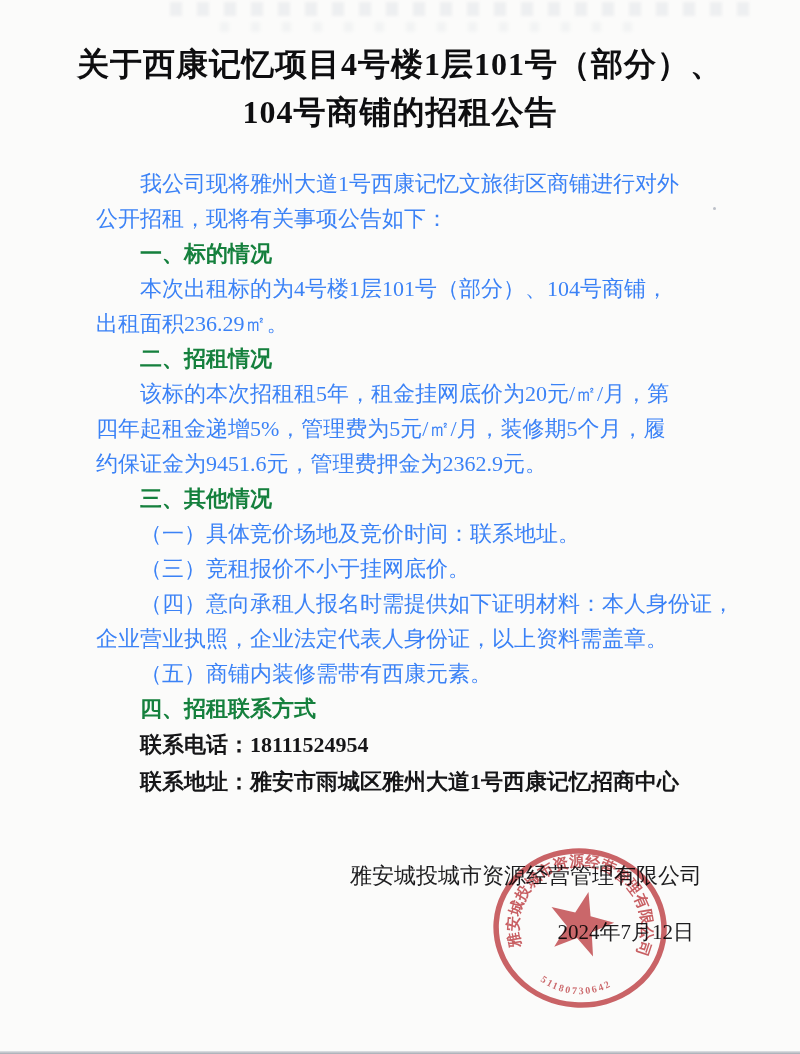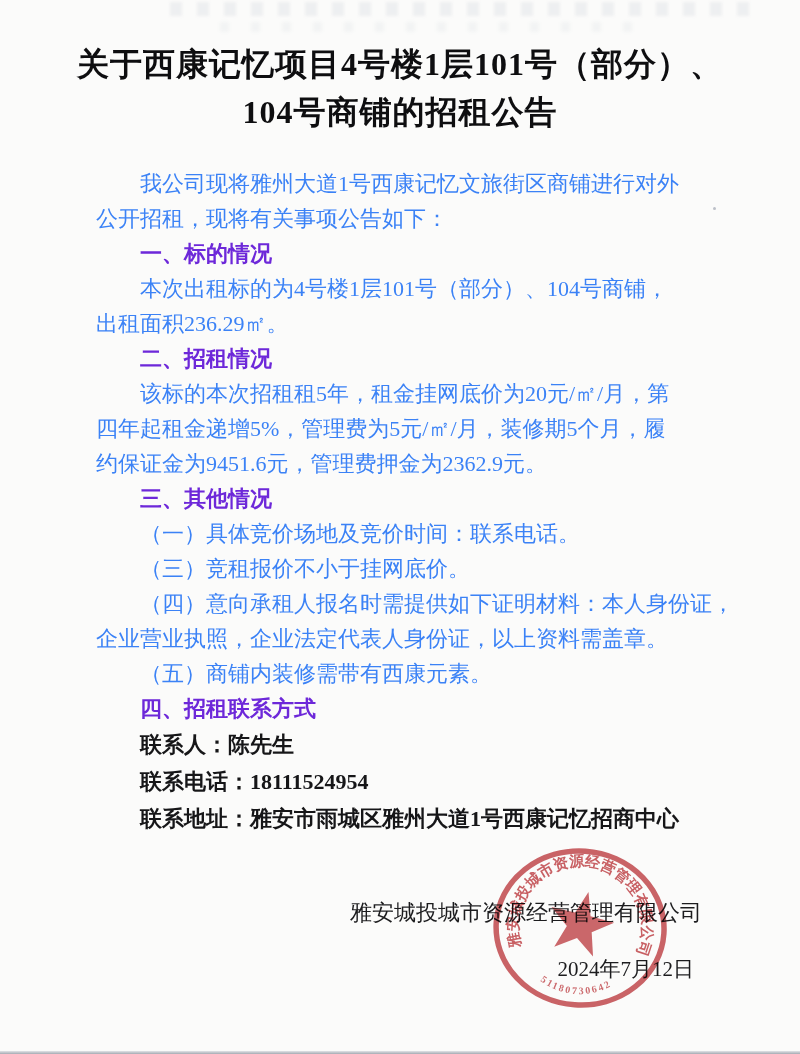--- a/index.html
+++ b/index.html
@@ -58,21 +58,21 @@
   .ln {
     font-size: 22px;
     line-height: 35px;
     white-space: nowrap;
     color: #3b82f6;
   }
   .ln.first { text-indent: 2em; }
   .ln.heading {
     font-family: "Liberation Sans", "DejaVu Sans", sans-serif;
     font-weight: 700;
-    color: #6d28d9;
+    color: #15803d;
   }
   .ln.contact {
     font-weight: 600;
     line-height: 37px;
     color: #161618;
   }
 
   .signature-company {
     margin-top: 58px;
     text-align: right;
@@ -125,27 +125,26 @@
       <div class="ln first">我公司现将雅州大道1号西康记忆文旅街区商铺进行对外</div>
       <div class="ln">公开招租，现将有关事项公告如下：</div>
       <div class="ln first heading">一、标的情况</div>
       <div class="ln first">本次出租标的为4号楼1层101号（部分）、104号商铺，</div>
       <div class="ln">出租面积236.29㎡。</div>
       <div class="ln first heading">二、招租情况</div>
       <div class="ln first">该标的本次招租租5年，租金挂网底价为20元/㎡/月，第</div>
       <div class="ln">四年起租金递增5%，管理费为5元/㎡/月，装修期5个月，履</div>
       <div class="ln">约保证金为9451.6元，管理费押金为2362.9元。</div>
       <div class="ln first heading">三、其他情况</div>
-      <div class="ln first">（一）具体竞价场地及竞价时间：联系电话。</div>
+      <div class="ln first">（一）具体竞价场地及竞价时间：联系地址。</div>
       <div class="ln first">（三）竞租报价不小于挂网底价。</div>
       <div class="ln first">（四）意向承租人报名时需提供如下证明材料：本人身份证，</div>
       <div class="ln">企业营业执照，企业法定代表人身份证，以上资料需盖章。</div>
       <div class="ln first">（五）商铺内装修需带有西康元素。</div>
       <div class="ln first heading">四、招租联系方式</div>
-      <div class="ln first contact">联系人：陈先生</div>
       <div class="ln first contact">联系电话：18111524954</div>
       <div class="ln first contact">联系地址：雅安市雨城区雅州大道1号西康记忆招商中心</div>
     </div>
 
   <div class="signature-company">雅安城投城市资源经营管理有限公司</div>
   <div class="signature-date">2024年7月12日</div>
 
   <svg class="seal" viewBox="0 0 200 192" xmlns="http://www.w3.org/2000/svg" xmlns:xlink="http://www.w3.org/1999/xlink">
     <defs>
       <path id="arcCompany" d="M 43.8 121.2 A 62 62 0 1 1 156.2 121.2" fill="none"></path>

